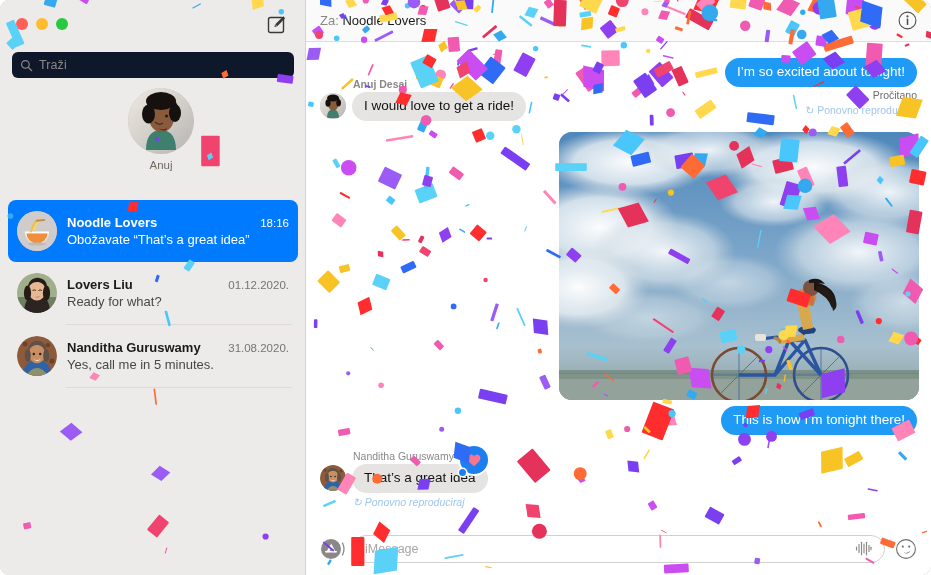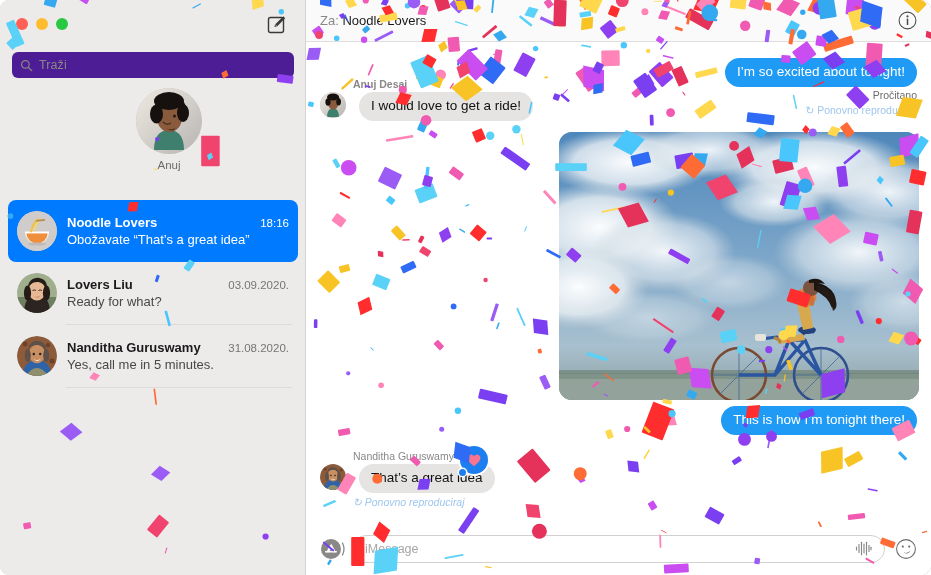--- a/index.html
+++ b/index.html
@@ -49,38 +49,38 @@
     position: absolute;
     right: 17px; top: 14px;
     width: 22px; height: 22px;
     cursor: pointer;
   }
 
   #search-field {
     position: absolute;
     left: 12px; top: 52px;
     width: 282px; height: 26px;
-    background: #4c1d95;
+    background: #0f172a;
     border-radius: 6px;
     display: flex;
     align-items: center;
     padding: 0 8px;
     box-sizing: border-box;
     cursor: text;
   }
   #search-field .mag { width: 13px; height: 13px; flex: 0 0 auto; margin-right: 6px; }
   #search-placeholder {
     font-size: 12.5px;
     color: #8a8787;
     letter-spacing: 0.1px;
   }
 
   #pinned-area {
     position: absolute;
-    left: 16px; top: 88px;
+    left: 8px; top: 88px;
     width: 306px;
     text-align: center;
   }
   #pinned-avatar-wrap {
     width: 66px; height: 66px;
     margin: 0 auto;
     position: relative;
   }
   .avatar-round {
     width: 100%; height: 100%;
@@ -203,22 +203,22 @@
   .msg-block { position: absolute; }
 
   .sender-name {
     font-size: 10.5px;
     color: #8a8787;
     margin-left: 3px;
     margin-bottom: 2px;
   }
   .msg-row {
     display: flex;
-    align-items: flex-start;
-    gap: 13px;
+    align-items: center;
+    gap: 6px;
   }
   .msg-avatar {
     width: 26px; height: 26px;
     border-radius: 50%;
     overflow: hidden;
     flex: 0 0 auto;
     position: relative;
     background: #cfcccb;
   }
   .bubble {
@@ -437,21 +437,21 @@
               <ellipse cx="29.5" cy="20" rx="3.6" ry="7.5" fill="#261c17"></ellipse>
               <path d="M15.5 17.5 q1.8 -1.2 3.4 0" stroke="#3a2a20" stroke-width="1" fill="none"></path>
               <path d="M21.5 17.5 q1.8 -1.2 3.4 0" stroke="#3a2a20" stroke-width="1" fill="none"></path>
               <path d="M16.5 22.5 q3.5 3 7 0 q-3 4.2 -7 0 Z" fill="#8d4a45"></path>
             </g>
           </svg>
         </div>
         <div class="conv-text">
           <div class="conv-line1">
             <span class="conv-name">Lovers Liu</span>
-            <span class="conv-time">03.09.2020.</span>
+            <span class="conv-time">01.12.2020.</span>
           </div>
           <div class="conv-preview">Ready for what?</div>
         </div>
       </div>
 
       <div class="conv-sep"></div>
 
       <div class="conv-row">
         <div class="conv-avatar">
           <svg viewBox="0 0 40 40" width="40" height="40" aria-hidden="true">

